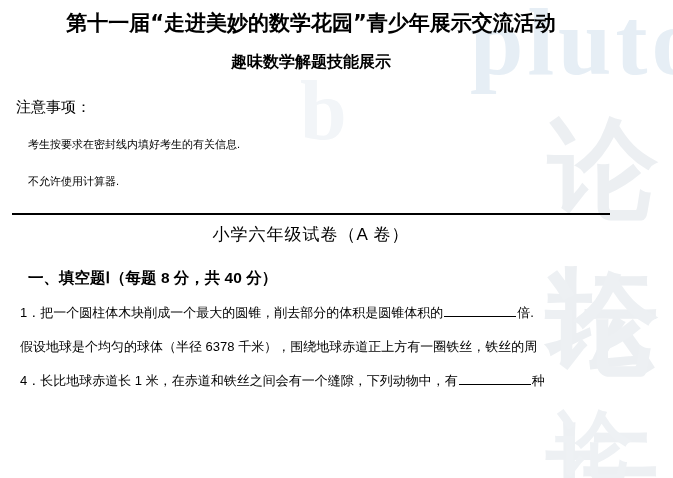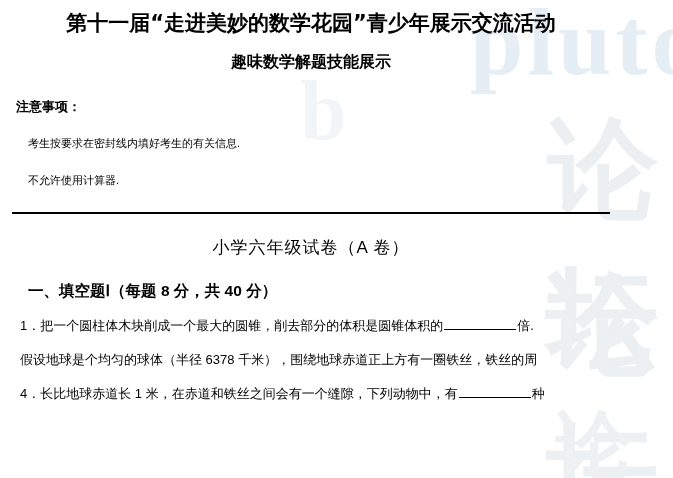--- a/index.html
+++ b/index.html
@@ -50,40 +50,40 @@
   }
   .title-sub {
     text-align: center;
     font-family: "DejaVu Sans", sans-serif;
     font-weight: bold;
     font-size: 16px;
     margin-top: 10px;
     line-height: 28px;
   }
   .notice-title {
-    font-weight: bold;
-    font-size: 13px;
+    font-weight: normal;
+    font-size: 15px;
     margin-top: 22px;
     margin-left: 8px;
   }
   .notice-line {
     font-size: 11px;
     margin-top: 17px;
     margin-left: 20px;
     line-height: 20px;
   }
   .divider {
     border: none;
     border-top: 2px solid #000;
     margin: 22px 4px 0 4px;
   }
   .paper-name {
     text-align: center;
     font-size: 17px;
-    margin-top: 22px;
+    margin-top: 8px;
     letter-spacing: 1px;
   }
   .section-head {
     font-weight: bold;
     font-size: 15.5px;
     margin-top: 22px;
     margin-left: 20px;
   }
   .q-line {
     font-size: 13px;

